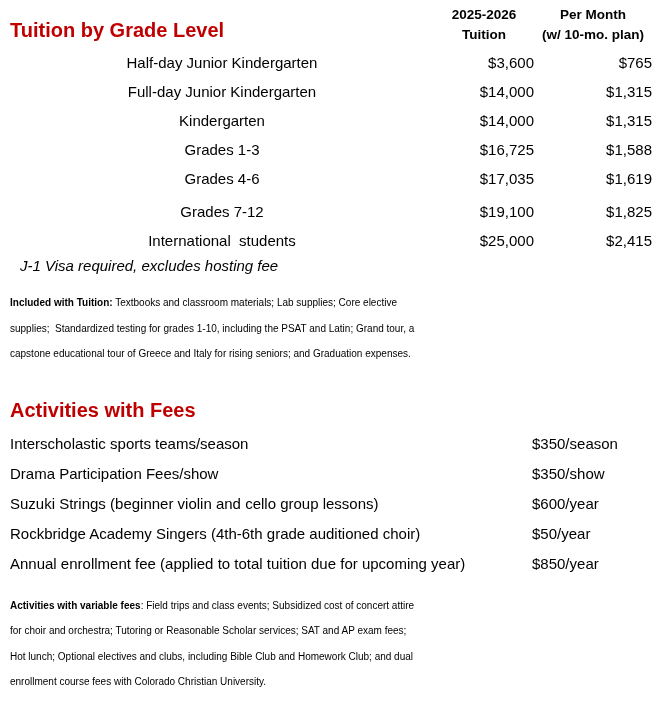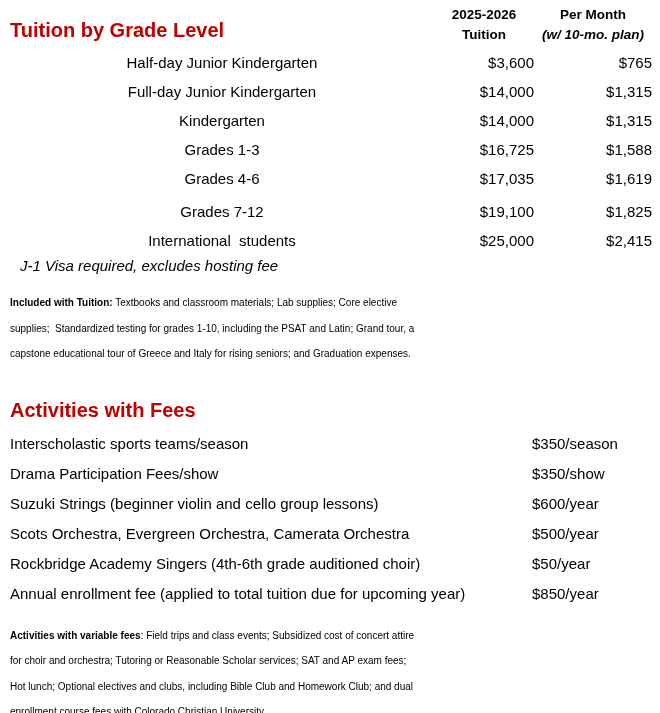--- a/index.html
+++ b/index.html
@@ -41,21 +41,21 @@
     display: flex;
   }
   .colhead {
     font-size: 13.5px;
     font-weight: bold;
     line-height: 19.5px;
     text-align: center;
     display: flex;
     flex-direction: column;
   }
-  .colhead .italic { font-style: italic; }
+  .colhead .italic { }
   .col1-head { width: 100px; align-items: center; }
   .col2-head { width: 118px; }
 
   
   .trows { margin-top: 4px; }
   .trow {
     display: flex;
     align-items: baseline;
     line-height: 29px;
     font-size: 15px;
@@ -167,24 +167,20 @@
     </div>
     <div class="arow">
       <span class="alabel">Drama Participation Fees/show</span>
       <span class="afee">$350/show</span>
     </div>
     <div class="arow">
       <span class="alabel">Suzuki Strings (beginner violin and cello group lessons)</span>
       <span class="afee">$600/year</span>
     </div>
     <div class="arow">
-      <span class="alabel">Scots Orchestra, Evergreen Orchestra, Camerata Orchestra</span>
-      <span class="afee">$500/year</span>
-    </div>
-    <div class="arow">
       <span class="alabel">Rockbridge Academy Singers (4th-6th grade auditioned choir)</span>
       <span class="afee">$50/year</span>
     </div>
     <div class="arow">
       <span class="alabel">Annual enrollment fee (applied to total tuition due for upcoming year)</span>
       <span class="afee">$850/year</span>
     </div>
   </div>
 
   <div class="para">

